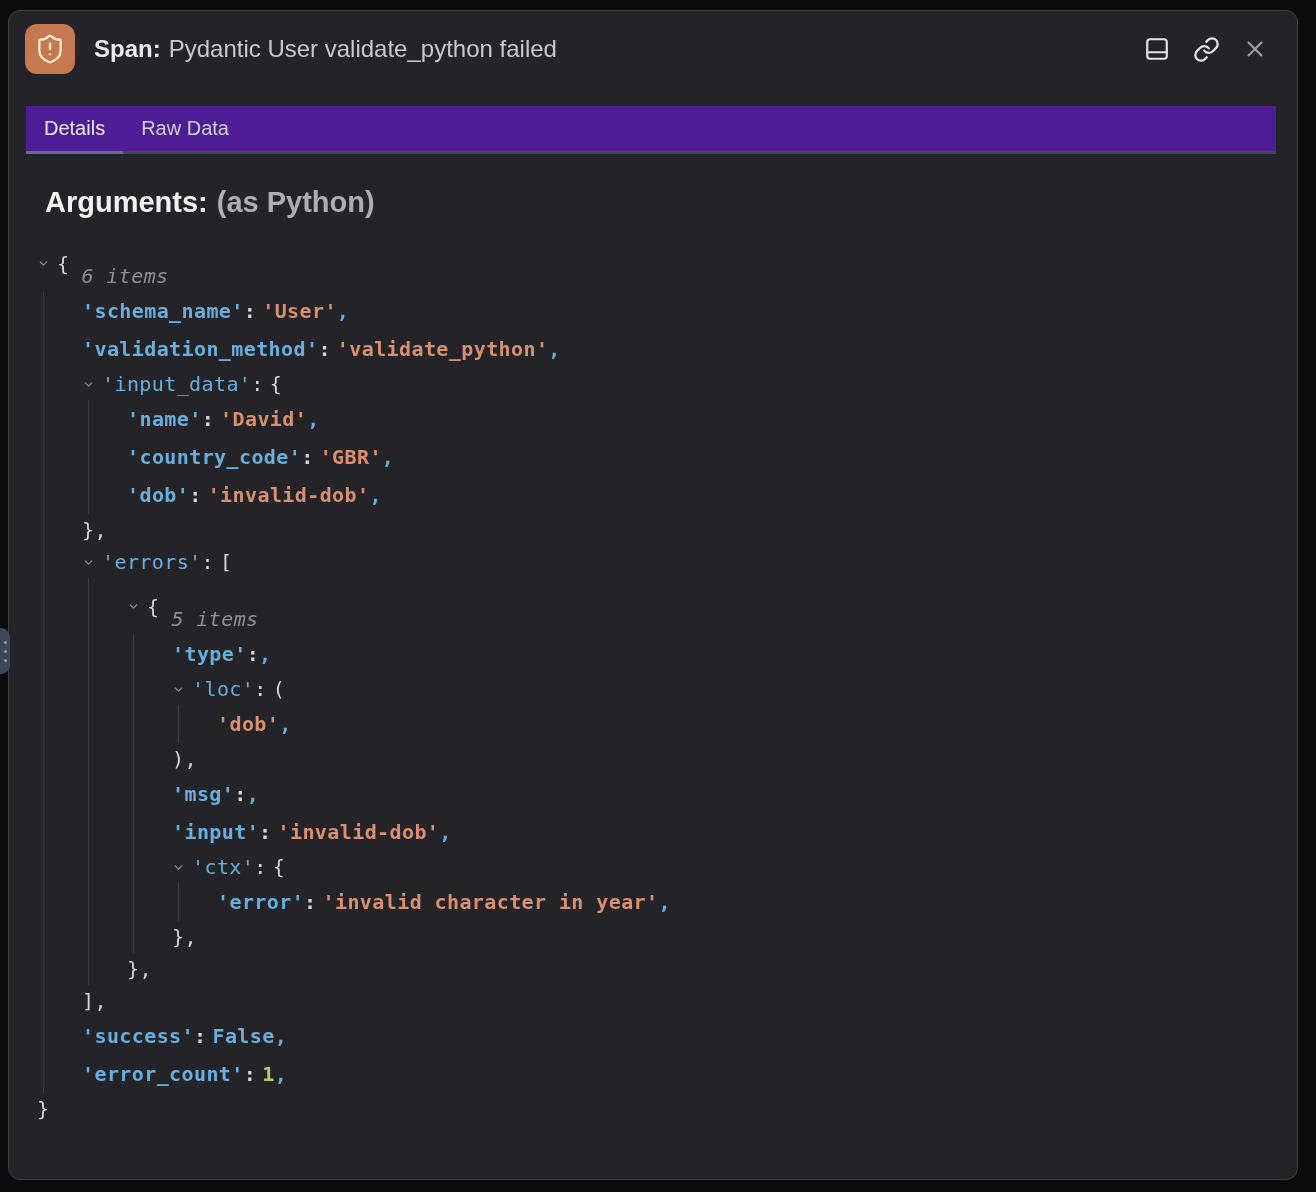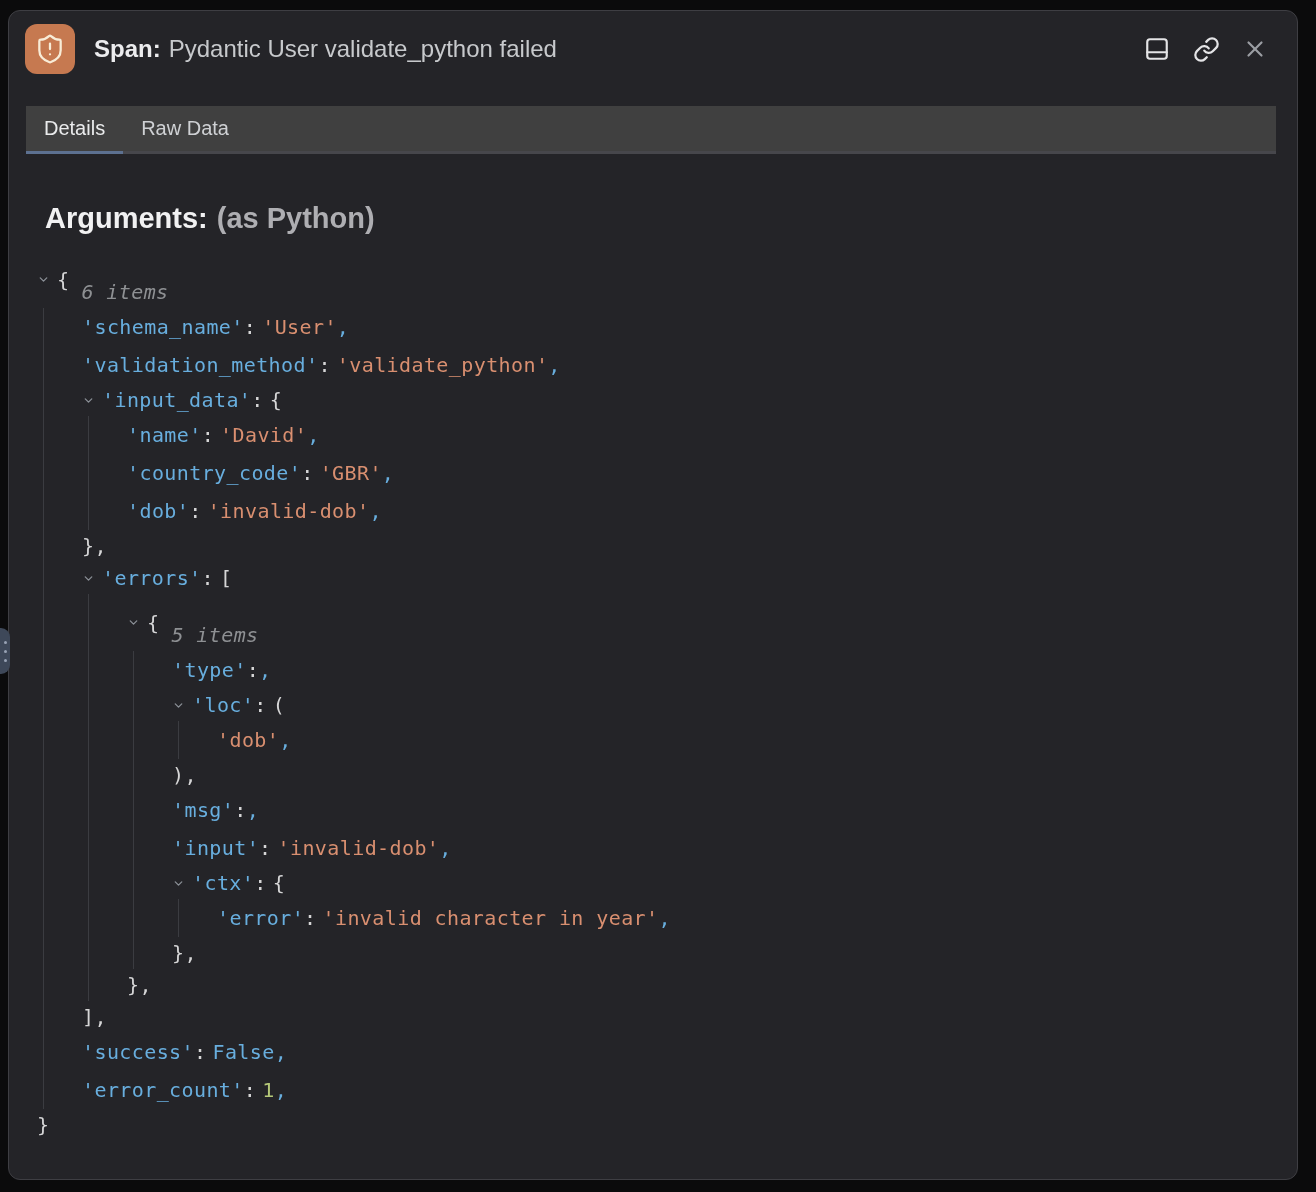--- a/index.html
+++ b/index.html
@@ -17,36 +17,36 @@
   
   .hdr{display:flex;align-items:center;padding:12px 16px 0 16px;height:52px;}
   .badge{width:50px;height:50px;border-radius:12px;background:var(--icon-bg);
     display:flex;align-items:center;justify-content:center;flex:0 0 auto;}
   .hdr-title{margin-left:19px;font-size:24px;color:#c7c9cc;white-space:nowrap;}
   .hdr-title .kind{color:#ececee;font-weight:700;margin-right:8px;}
   .hdr-actions{margin-left:auto;display:flex;align-items:center;gap:21px;padding-right:12px;}
   .icon-btn{background:none;border:none;padding:0;margin:0;width:28px;height:28px;
     display:flex;align-items:center;justify-content:center;cursor:pointer;}
   
-  .tabs{margin:31px 21px 0 17px;background:#404040;display:flex;
+  .tabs{margin:31px 21px 0 17px;background:#4c1d95;display:flex;
     border-bottom:3px solid #47474c;height:45px;}
   .tab{padding:0 18px;display:flex;align-items:center;font-size:20px;
     color:#cfd1d4;position:relative;cursor:pointer;}
   .tab.active{color:#eaebec;}
   .tab.active::after{content:"";position:absolute;left:0;right:0;bottom:-3px;height:3px;
     background:var(--accent-underline);}
   
-  .content{padding:40px 20px 0 28px;}
+  .content{padding:24px 20px 0 28px;}
   .args-heading{font-size:29px;font-weight:700;margin:8px 0 16px 8px;color:#f1f1f2;}
   .args-heading .suffix{color:#aeaeb2;margin-left:9px;}
   
   .tree{font-family:"DejaVu Sans Mono",monospace;font-size:20px;letter-spacing:.4px;
     color:var(--c-punct);}
   .row{display:flex;align-items:center;white-space:pre;}
-  .row.leaf{padding:7px 0;}
+  .row.leaf{padding:7px 0;font-weight:bold;}
   .row.container{padding:4px 0;}
   .kids{margin-left:6px;border-left:1px solid var(--c-guide);}
   .kids > .node{margin-left:38px;}
   .chev{display:inline-flex;width:20px;flex:0 0 20px;align-items:center;cursor:pointer;}
   .key{color:var(--c-key);}
   .punct{color:var(--c-punct);}
   .val{margin-left:6px;}
   .str{color:var(--c-str);}
   .num{color:var(--c-num);}
   .bool{color:var(--c-key);}

